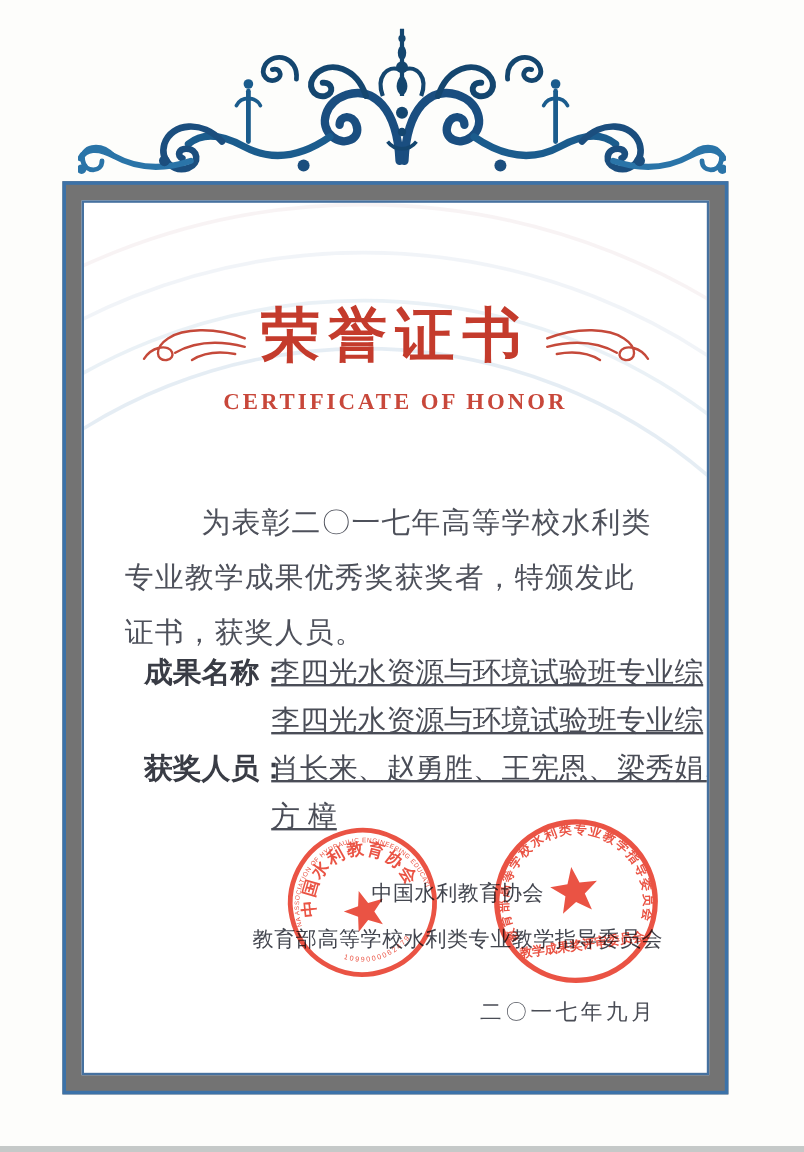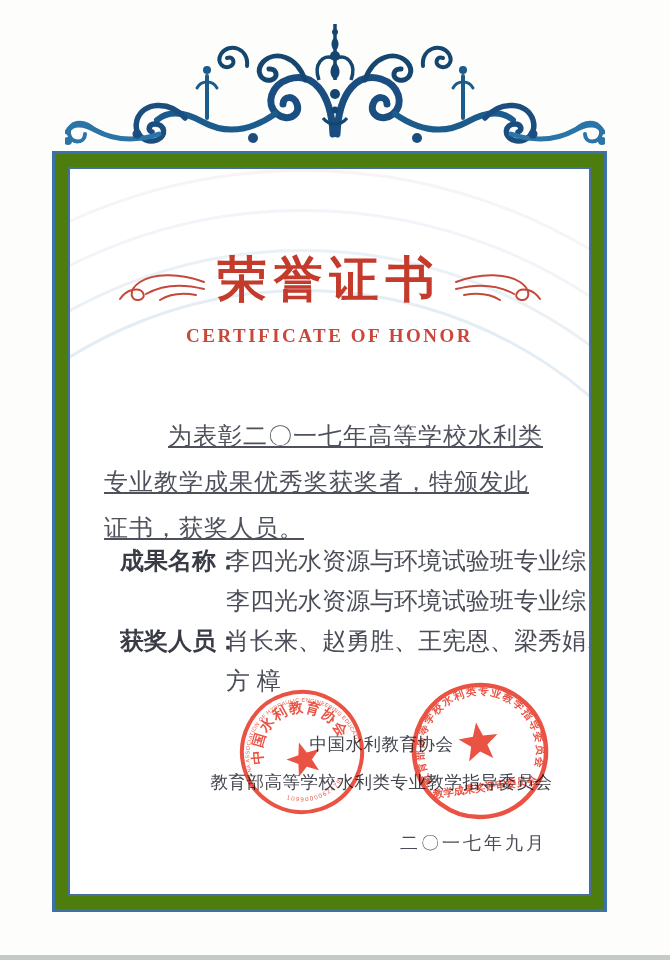--- a/index.html
+++ b/index.html
@@ -4,21 +4,21 @@
 <style>
   html,body{margin:0;padding:0;}
   body{font-family:"Liberation Sans",sans-serif;background:#ffffff;}
   .page{position:relative;width:670px;height:960px;background:#fdfdfb;overflow:hidden;}
 
   
   .ornament{position:absolute;left:65px;top:22px;width:540px;height:130px;}
 
   
   .frame{position:absolute;left:52px;top:151px;width:555px;height:761px;
-         box-sizing:border-box;border:3px solid #3c72a8;background:#4d7c0f;padding:13px;}
+         box-sizing:border-box;border:3px solid #3c72a8;background:#737373;padding:13px;}
   .frame-inner{position:relative;box-sizing:border-box;width:100%;height:100%;
          border:2px solid #46719f;background:#ffffff;overflow:hidden;}
 
   
   .ripple{position:absolute;border-radius:50%;pointer-events:none;}
   .r1{left:-210px;top:120px;width:880px;height:880px;border:3px solid rgba(168,196,219,0.30);}
   .r2{left:-250px;top:80px;width:960px;height:960px;border:3px solid rgba(168,196,219,0.24);}
   .r3{left:-290px;top:40px;width:1040px;height:1040px;border:3px solid rgba(190,205,222,0.22);}
   .r4{left:-330px;top:0px;width:1120px;height:1120px;border:3px solid rgba(214,186,196,0.18);}
 
@@ -27,31 +27,31 @@
              align-items:center;justify-content:center;gap:12px;}
   .cert-title{font-family:"Liberation Serif",serif;font-weight:700;font-size:49px;
               letter-spacing:7px;color:#c43b2c;line-height:1;white-space:nowrap;}
   .flourish{flex:none;transform:translateY(9px);}
   .subtitle{position:absolute;top:156px;left:0;width:100%;text-align:center;
             font-family:"Liberation Serif",serif;font-weight:700;font-size:19px;
             letter-spacing:2.5px;color:#c8473a;}
 
   
   .body-text{position:absolute;top:244px;left:34px;right:30px;
-             font-size:24px;line-height:46px;color:#4e515b;letter-spacing:1px;text-decoration:underline;}
+             font-size:24px;line-height:46px;color:#4e515b;letter-spacing:1px;}
   .body-text .bline{display:block;white-space:nowrap;}
   .body-text .bline.first{text-indent:64px;}
 
   
   .fields{position:absolute;top:372px;left:50px;right:14px;}
   .field-row{display:flex;align-items:flex-start;}
   .field-label{flex:none;width:106px;font-weight:700;color:#393c45;
                font-size:24px;line-height:40px;white-space:nowrap;}
   .field-value{flex:1;font-size:24px;line-height:40px;color:#4a4d57;}
-  .field-value .vline{display:block;white-space:nowrap;}
+  .field-value .vline{display:block;white-space:nowrap;text-decoration:underline;}
 
   
   .issuers{position:absolute;top:556px;left:0;width:100%;text-align:center;
            transform:translateX(52px);color:#43464f;}
   .issuer-line{display:block;font-size:17.5px;line-height:38px;letter-spacing:0.5px;white-space:nowrap;}
   .date-line{position:absolute;top:662px;right:42px;font-size:18px;
              letter-spacing:3px;color:#494c55;white-space:nowrap;}
 
   
   .seal{position:absolute;mix-blend-mode:multiply;opacity:0.9;}

